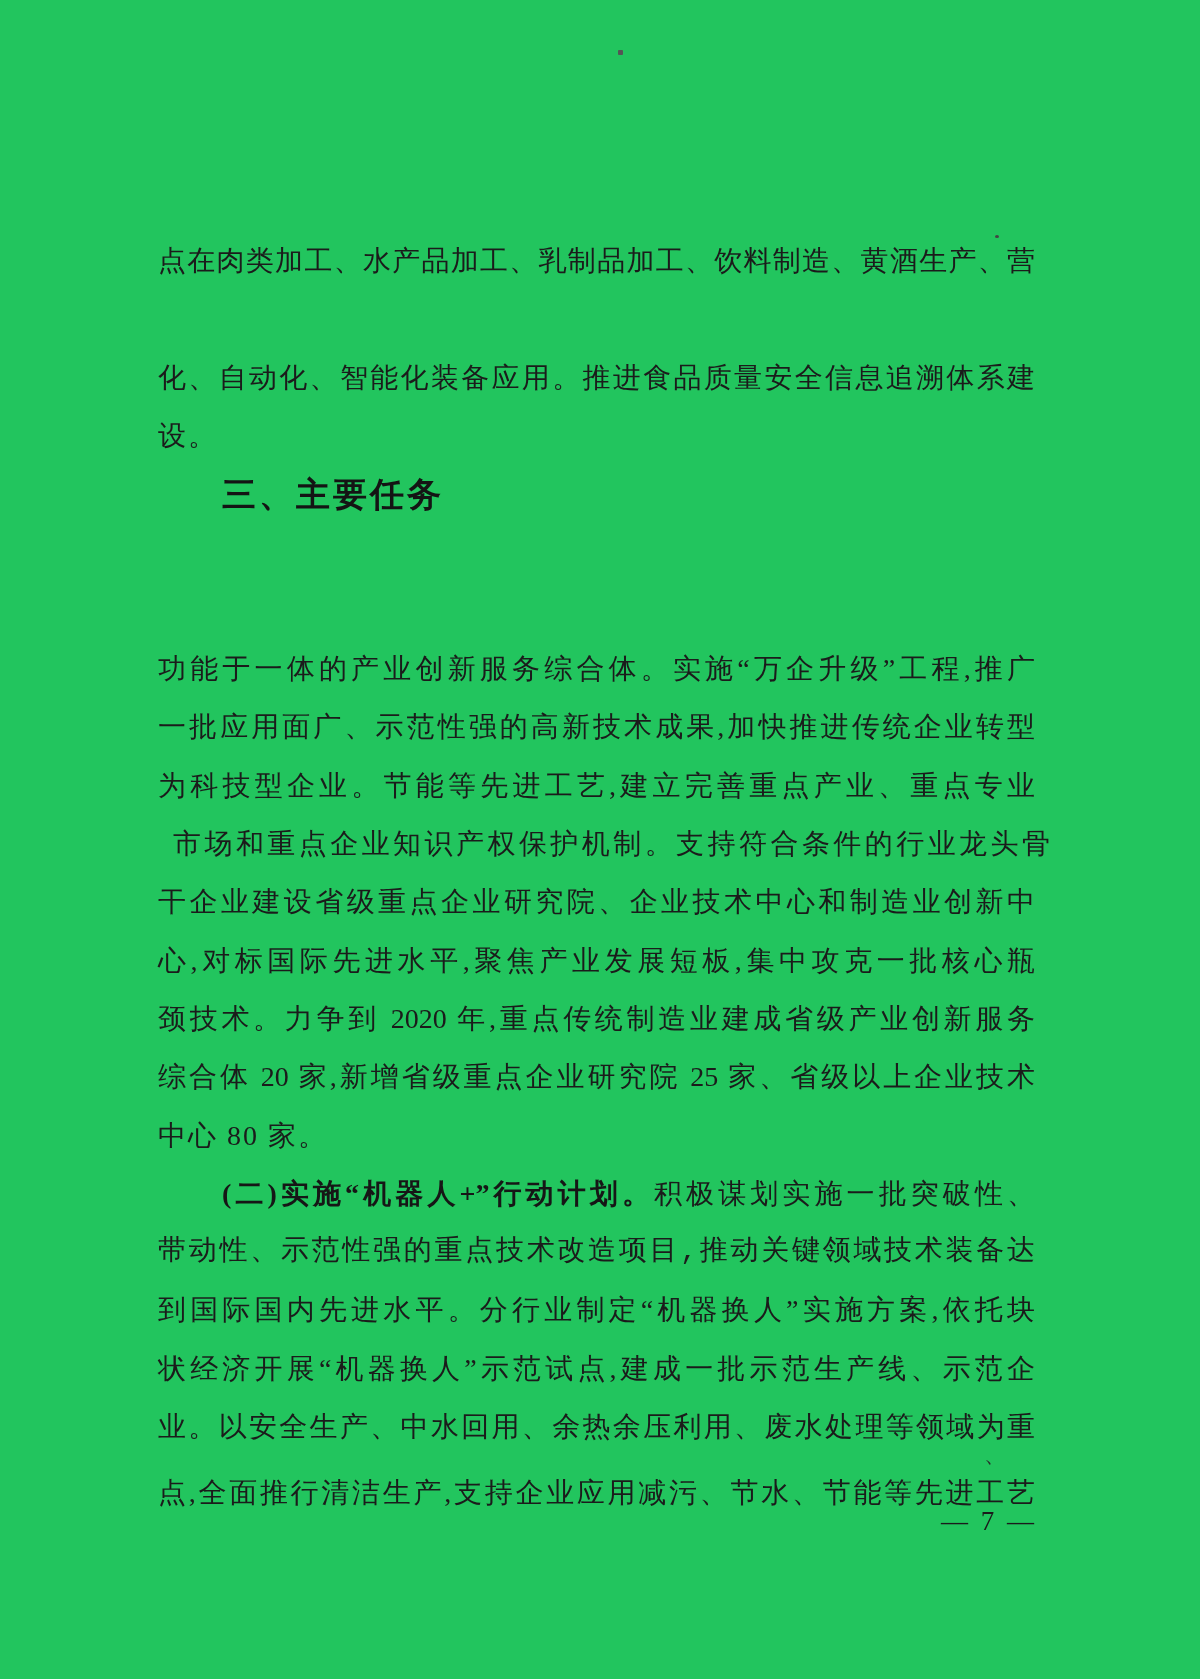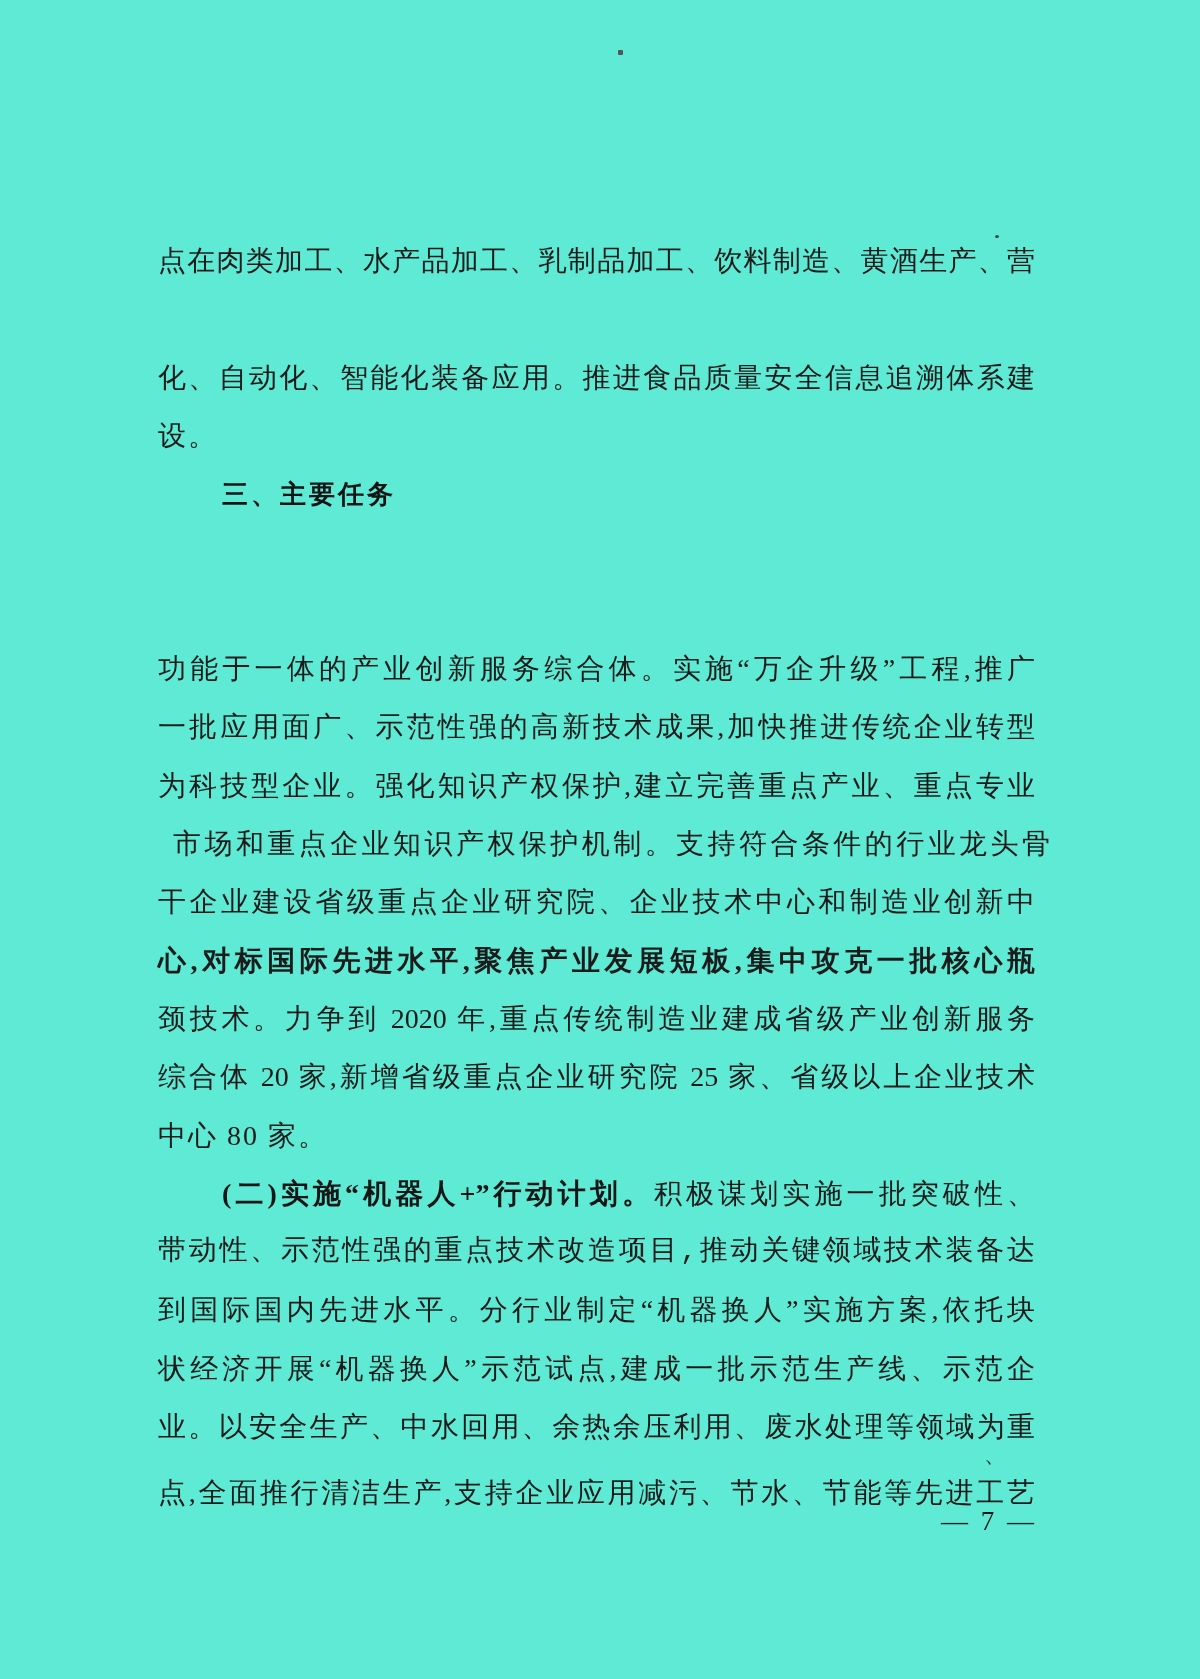--- a/index.html
+++ b/index.html
@@ -4,21 +4,21 @@
 <style>
   html, body {
     margin: 0;
     padding: 0;
     background: #ffffff;
   }
   .page {
     position: relative;
     width: 1200px;
     height: 1679px;
-    background: #5eead4;
+    background: #22c55e;
     overflow: hidden;
     font-family: "Liberation Serif", "DejaVu Serif", serif;
     color: #1b1b1b;
   }
   .text-block {
     position: absolute;
     left: 0;
     top: 0;
     width: 100%;
     height: 100%;
@@ -39,21 +39,21 @@
   }
   .line.ind {
     padding-left: 64px;
   }
   .line.plain {
     letter-spacing: 2px;
   }
   .line.heading {
     font-family: "Liberation Sans", "DejaVu Sans", sans-serif;
     font-weight: 700;
-    font-size: 26px;
+    font-size: 34px;
     letter-spacing: 3px;
     color: #141414;
   }
   .lead {
     font-weight: 700;
     color: #161616;
   }
   .page-number {
     position: absolute;
     top: 1506px;
@@ -94,24 +94,24 @@
 <body>
 
 <div class="page">
   <div class="text-block">
       <div class="line just" style="top: 244px;">点在肉类加工、水产品加工、乳制品加工、饮料制造、黄酒生产、营</div>
       <div class="line just" style="top: 360.6px;">化、自动化、智能化装备应用。推进食品质量安全信息追溯体系建</div>
       <div class="line plain" style="top: 418.9px;">设。</div>
       <div class="line heading plain ind" style="top: 477.2px;">三、主要任务</div>
       <div class="line just" style="top: 652.1px;">功能于一体的产业创新服务综合体。实施“万企升级”工程,推广</div>
       <div class="line just" style="top: 710.4px;">一批应用面广、示范性强的高新技术成果,加快推进传统企业转型</div>
-      <div class="line just" style="top: 768.7px;">为科技型企业。强化知识产权保护,建立完善重点产业、重点专业</div>
+      <div class="line just" style="top: 768.7px;">为科技型企业。节能等先进工艺,建立完善重点产业、重点专业</div>
       <div class="line just" style="top: 827px; margin-left: 15px;">市场和重点企业知识产权保护机制。支持符合条件的行业龙头骨</div>
       <div class="line just" style="top: 885.3px;">干企业建设省级重点企业研究院、企业技术中心和制造业创新中</div>
-      <div class="line just" style="top: 943.6px; font-weight: bold;">心,对标国际先进水平,聚焦产业发展短板,集中攻克一批核心瓶</div>
+      <div class="line just" style="top: 943.6px;">心,对标国际先进水平,聚焦产业发展短板,集中攻克一批核心瓶</div>
       <div class="line just" style="top: 1001.9px;">颈技术。力争到 2020 年,重点传统制造业建成省级产业创新服务</div>
       <div class="line just" style="top: 1060.2px;">综合体 20 家,新增省级重点企业研究院 25 家、省级以上企业技术</div>
       <div class="line plain" style="top: 1118.5px;">中心 80 家。</div>
       <div class="line just ind" style="top: 1176.8px;"><span class="lead">(二)实施“机器人+”行动计划。</span>积极谋划实施一批突破性、</div>
       <div class="line just" style="top: 1235.1px; font-family: Liberation Mono, monospace;">带动性、示范性强的重点技术改造项目,推动关键领域技术装备达</div>
       <div class="line just" style="top: 1293.4px;">到国际国内先进水平。分行业制定“机器换人”实施方案,依托块</div>
       <div class="line just" style="top: 1410px;">业。以安全生产、中水回用、余热余压利用、废水处理等领域为重</div>
       <div class="line just" style="top: 1351.7px;">状经济开展“机器换人”示范试点,建成一批示范生产线、示范企</div>
       <div class="line just" style="top: 1468.3px; margin-top: 8px;">点,全面推行清洁生产,支持企业应用减污、节水、节能等先进工艺</div>
     </div>

